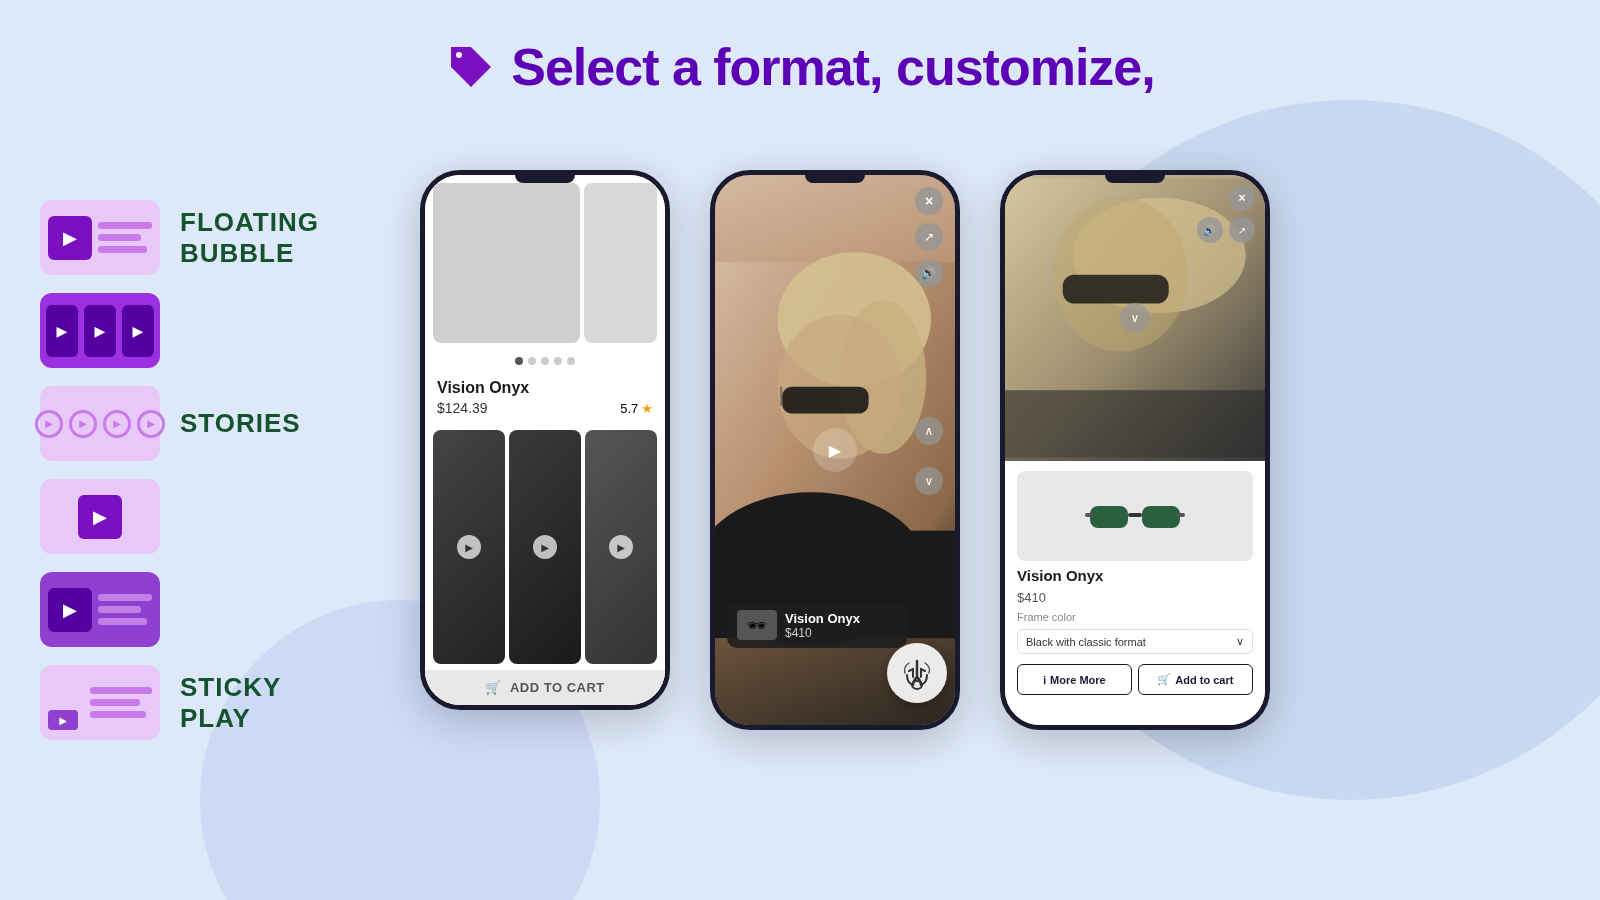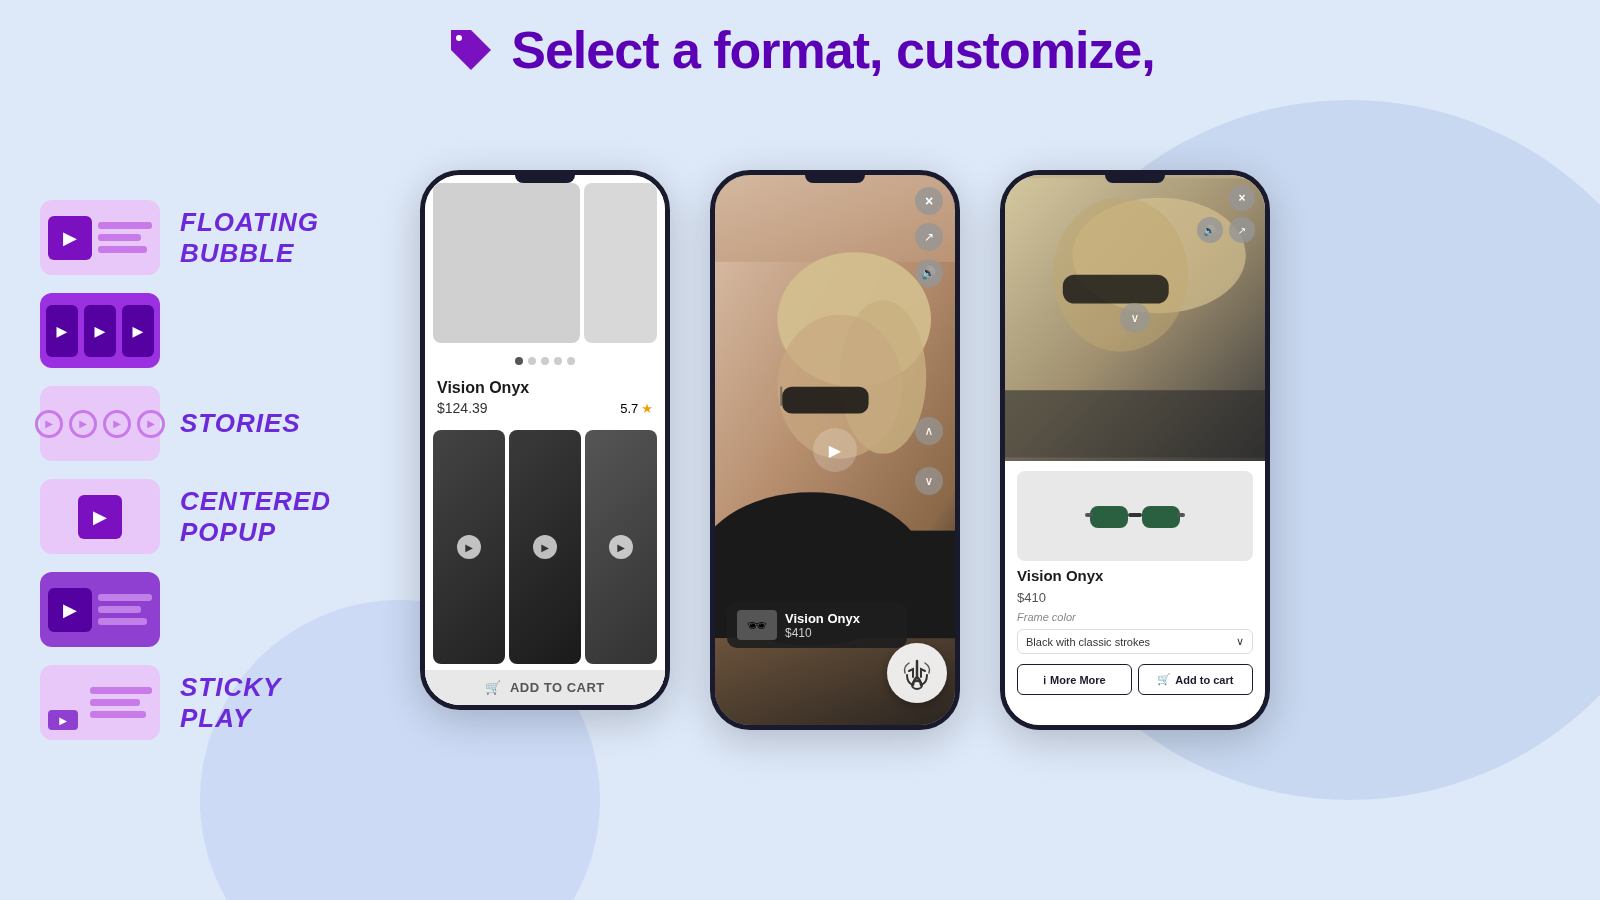--- a/index.html
+++ b/index.html
@@ -33,21 +33,21 @@
       bottom: -100px;
       left: 200px;
       z-index: 0;
     }
 
     
     .header {
       position: relative;
       z-index: 1;
       text-align: left;
-      padding-top: 20px;
+      padding-top: 37px;
     }
 
     .header-line1 {
       display: flex;
       align-items: center;
       justify-content: center;
       gap: 14px;
     }
 
     .tag-icon {
@@ -132,23 +132,22 @@
 
     .icon-line {
       height: 7px;
       background: #c87ae8;
       border-radius: 3px;
     }
 
     .sidebar-label {
       font-size: 26px;
       font-weight: 800;
-      color: #6d28d9;
+      color: #14532d;
       letter-spacing: 1px;
-      font-style: italic;
     }
 
     
     .carousel-icon {
       display: flex;
       gap: 6px;
       align-items: center;
     }
 
     .carousel-icon .play-btn {
@@ -555,21 +554,20 @@
     }
 
     .p3-price {
       font-size: 13px;
       color: #555;
     }
 
     .p3-frame-label {
       font-size: 11px;
       color: #888;
-      font-style: italic;
     }
 
     .frame-select {
       width: 100%;
       border: 1px solid #ddd;
       border-radius: 6px;
       padding: 5px 8px;
       font-size: 11px;
       color: #333;
       display: flex;
@@ -686,21 +684,20 @@
     </div>
     <span class="sidebar-label">STORIES</span>
   </div>
 
   <div class="sidebar-item">
     <div class="sidebar-icon" style="position:relative;">
       <div style="width:100%;height:100%;background:#e8c8f8;border-radius:8px;display:flex;align-items:center;justify-content:center;">
         <div class="play-btn large">▶</div>
       </div>
     </div>
-    <span class="sidebar-label">CENTERED<br>POPUP</span>
   </div>
 
   <div class="sidebar-item">
     <div class="sidebar-icon" style="background:#9040d0;">
       <div class="play-btn large" style="background:#5500a0;">▶</div>
       <div class="icon-lines">
         <div class="icon-line" style="width:100%;background:#c080e8"></div>
         <div class="icon-line" style="width:80%;background:#c080e8"></div>
         <div class="icon-line" style="width:90%;background:#c080e8"></div>
       </div>
@@ -878,21 +875,21 @@
             <rect x="43" y="22" width="14" height="4" rx="2" fill="#333"></rect>
             <rect x="0" y="22" width="8" height="4" rx="2" fill="#555"></rect>
             <rect x="92" y="22" width="8" height="4" rx="2" fill="#555"></rect>
           </svg>
         </div>
 
         <div class="p3-name">Vision Onyx</div>
         <div class="p3-price">$410</div>
         <div class="p3-frame-label">Frame color</div>
         <div class="frame-select">
-          <span>Black with classic strokes</span>
+          <span>Black with classic format</span>
           <span>∨</span>
         </div>
 
         <div class="action-btns">
           <div class="btn-more">
             <span>ℹ</span>
             <span>More More</span>
           </div>
           <div class="btn-cart">
             <span>🛒</span>

